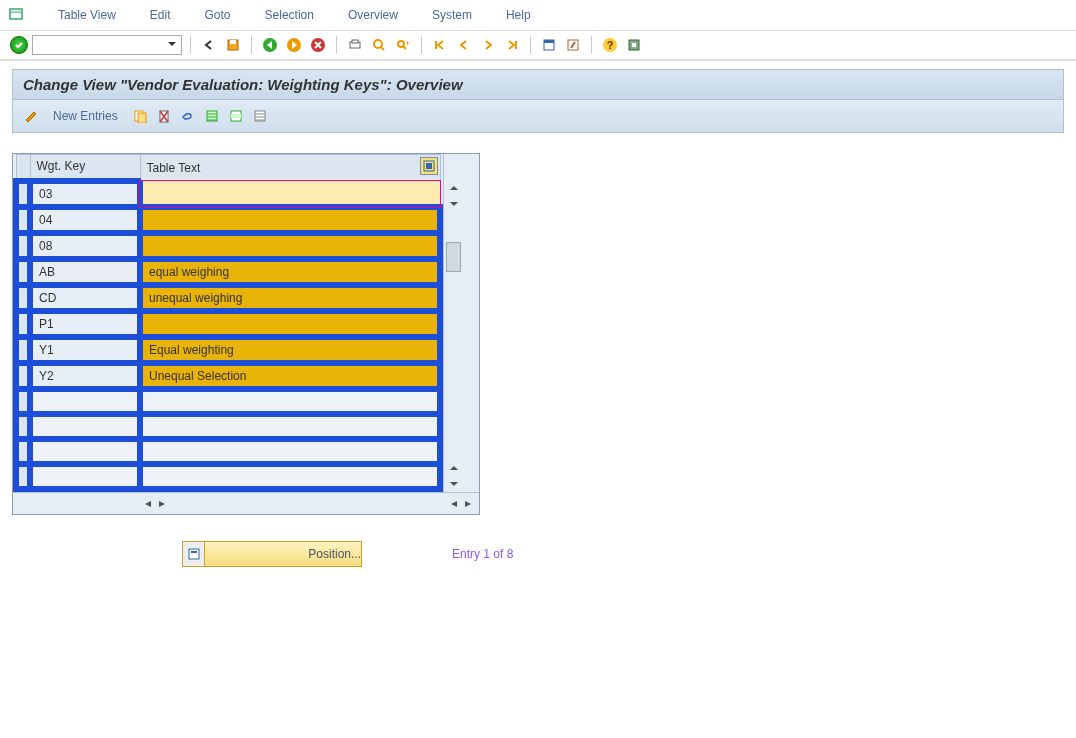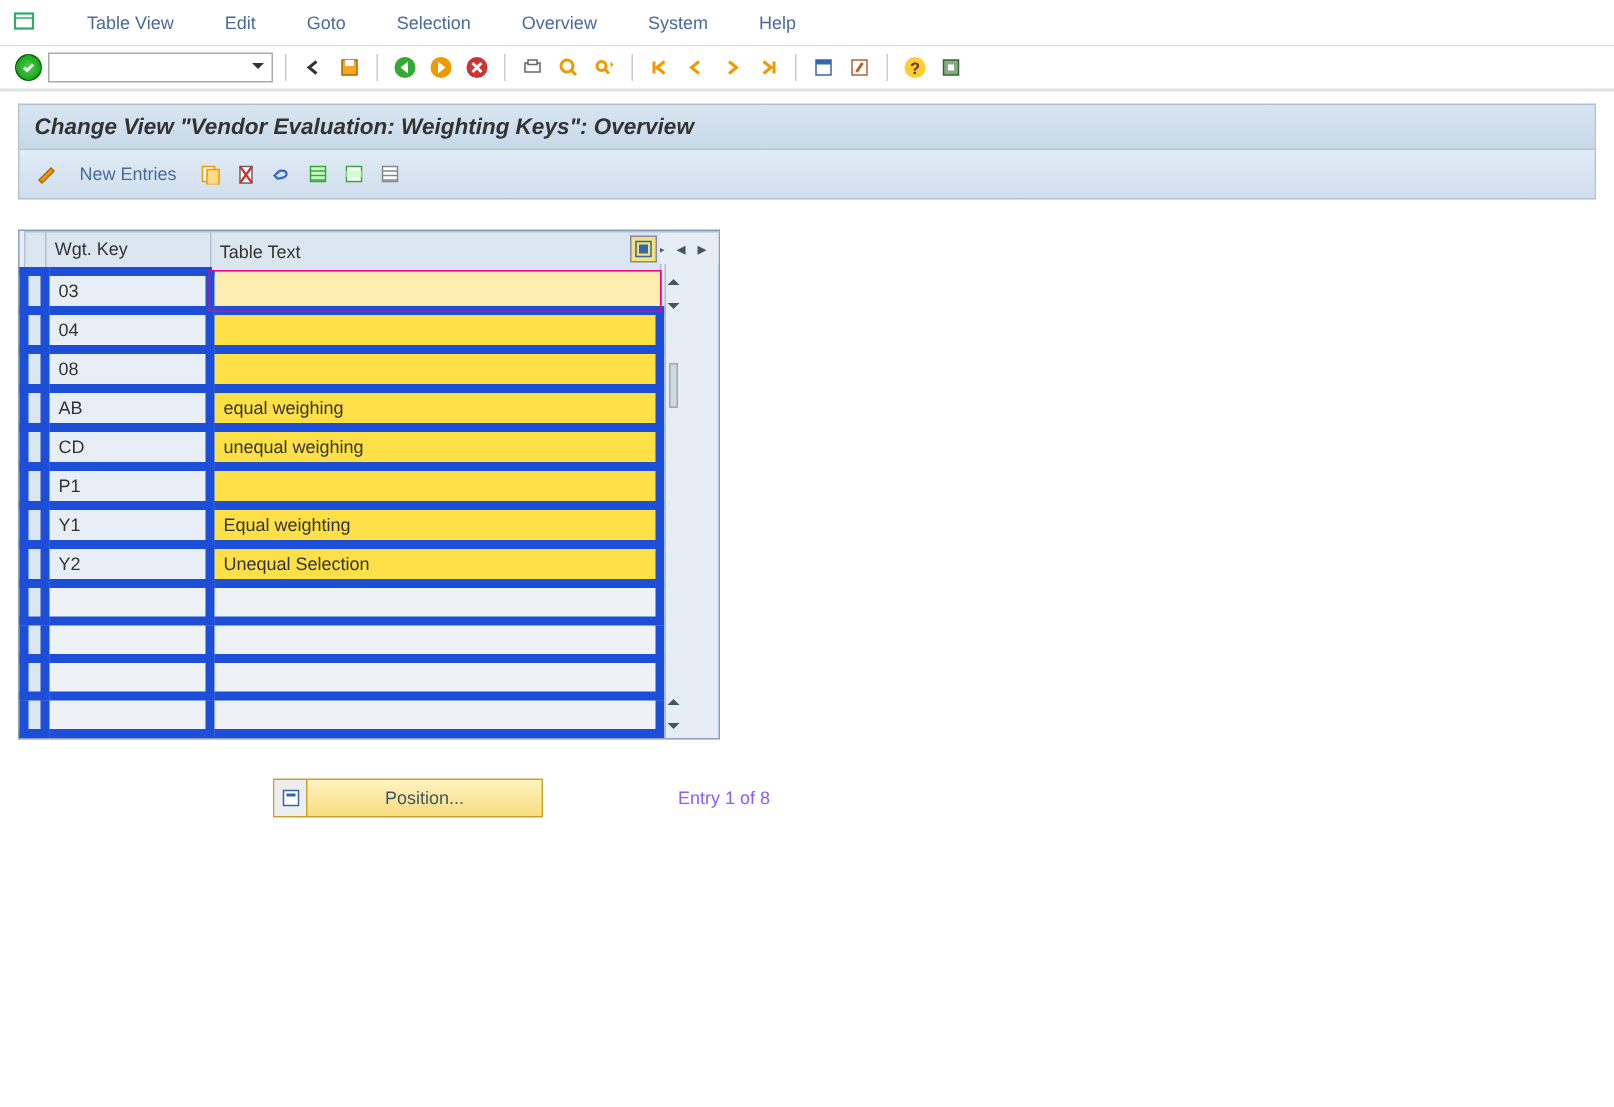--- a/index.html
+++ b/index.html
@@ -10,45 +10,45 @@
 .toolbar { display: flex; align-items: center; padding: 4px 10px; gap: 4px; border-bottom: 2px solid #e0e0e0; background: #fff; }
 .ok-btn { width: 18px; height: 18px; border-radius: 50%; background: radial-gradient(#5c5,#090); border: 1px solid #060; display: flex; align-items: center; justify-content: center; }
 .cmd-field { width: 150px; height: 20px; border: 1px solid #aaa; background: #fff; display: flex; align-items: center; justify-content: flex-end; padding-right: 2px; }
 .cmd-field .dd { width: 12px; height: 12px; }
 .sep { width: 1px; height: 18px; background: #ccc; margin: 0 4px; }
 .tbtn { width: 20px; height: 20px; display: flex; align-items: center; justify-content: center; cursor: default; }
 .title-bar { margin: 8px 12px 0 12px; background: linear-gradient(#d8e6f2,#c8d8e8); border: 1px solid #b0c0d0; border-bottom: none; padding: 6px 10px; font-weight: bold; font-style: italic; font-size: 15px; color: #333; }
 .app-toolbar { margin: 0 12px; background: linear-gradient(#e0ecf6,#d0deec); border: 1px solid #b0c0d0; padding: 6px 8px; display: flex; align-items: center; gap: 4px; }
 .app-toolbar .txtbtn { padding: 2px 8px; color: #4a6a9a; cursor: default; }
 .content { padding: 20px 12px; }
-.grid-wrap { border: 1px solid #8aa0b8; width: 468px; background: #e6edf4; display: flex; flex-direction: row; }
+.grid-wrap { border: 1px solid #8aa0b8; width: 468px; background: #e6edf4; display: flex; flex-direction: column; }
 .grid-body { display: flex; }
 .grid-table { border-collapse: collapse; flex: 0 0 auto; }
 .grid-table th { background: #dce6f0; border: 1px solid #b0c0d0; text-align: left; font-weight: normal; padding: 4px 6px; font-size: 12px; color: #333; height: 26px; }
 .grid-table th.selcol { width: 14px; padding: 0; }
 .grid-table th.c1 { width: 110px; }
 .grid-table th.c2 { width: 300px; position: relative; }
 .grid-table th.c2 .cfg { position: absolute; right: 2px; top: 2px; width: 18px; height: 18px; border: 1px solid #88a; background: #f6e27a; display: flex; align-items: center; justify-content: center; }
 .grid-table td { border: 6px solid #1d4ed8; padding: 0; height: 25px; font-size: 12px; }
 .grid-table td.sel { background: #dce6f0; width: 14px; }
 .grid-table td.key { background: #e8eef6; padding: 3px 6px; width: 110px; }
-.grid-table td.txt { background: #fde047; padding: 3px 6px; width: 300px; }
+.grid-table td.txt { background: #eab308; padding: 3px 6px; width: 300px; }
 .grid-table td.txt.active { background: #fdecb0; border: 1px solid #e08; outline: 1px solid #e08; }
 .grid-table tr.empty td.key, .grid-table tr.empty td.txt { background: #eef2f7; }
 .vscroll { width: 20px; border-left: 1px solid #b0c0d0; display: flex; flex-direction: column; background: #e6edf4; }
 .vscroll .arr { height: 16px; display: flex; align-items: center; justify-content: center; cursor: default; }
 .vscroll .track { flex: 1; position: relative; }
 .vscroll .thumb { position: absolute; left: 2px; right: 2px; top: 30px; height: 30px; background: #d0d8e0; border: 1px solid #9ab; }
 .hscroll { height: 22px; border-top: 1px solid #b0c0d0; display: flex; align-items: center; background: #e6edf4; padding: 0 4px; }
 .hscroll .sp { flex: 1; }
 .hscroll .hbtn { width: 14px; height: 14px; display: flex; align-items: center; justify-content: center; cursor: default; color: #456; }
 .footer-row { display: flex; align-items: center; margin-top: 26px; gap: 30px; }
 .pos-btn { display: flex; align-items: center; background: linear-gradient(#fff3c0,#f6dc80); border: 1px solid #c8a030; height: 26px; width: 180px; margin-left: 170px; cursor: default; }
 .pos-btn .icn { width: 22px; display: flex; align-items: center; justify-content: center; border-right: 1px solid #c8a030; height: 100%; background: #eee; }
-.pos-btn .lbl { flex: 1; text-align: center; color: #456; }
+.pos-btn .lbl { flex: 1; text-align: right; color: #456; }
 .entry-txt { color: #8b5cf6; margin-left: 60px; }
 svg { display: block; }
 </style>
 </head>
 <body>
 
 <div class="menubar">
   <span class="app-icon">
     <svg width="16" height="16">
         <rect x="1" y="2" width="12" height="10" fill="none" stroke="#3a6" stroke-width="1.5"></rect>

